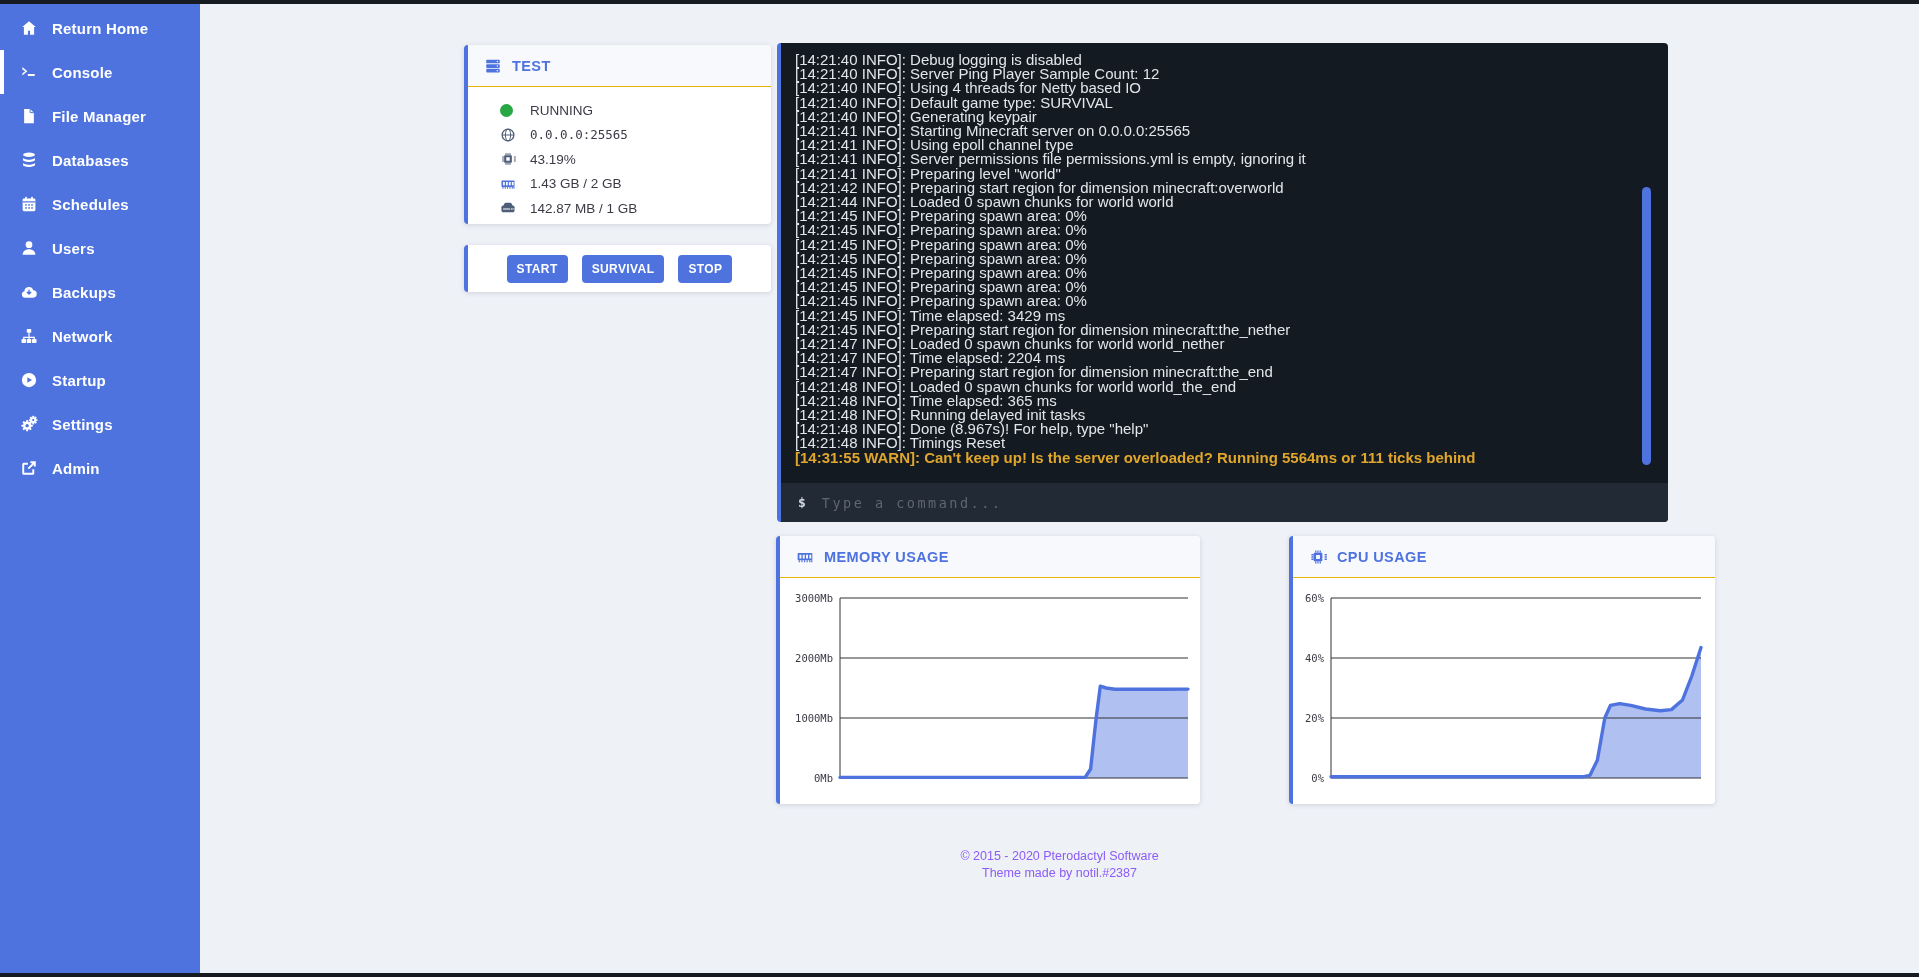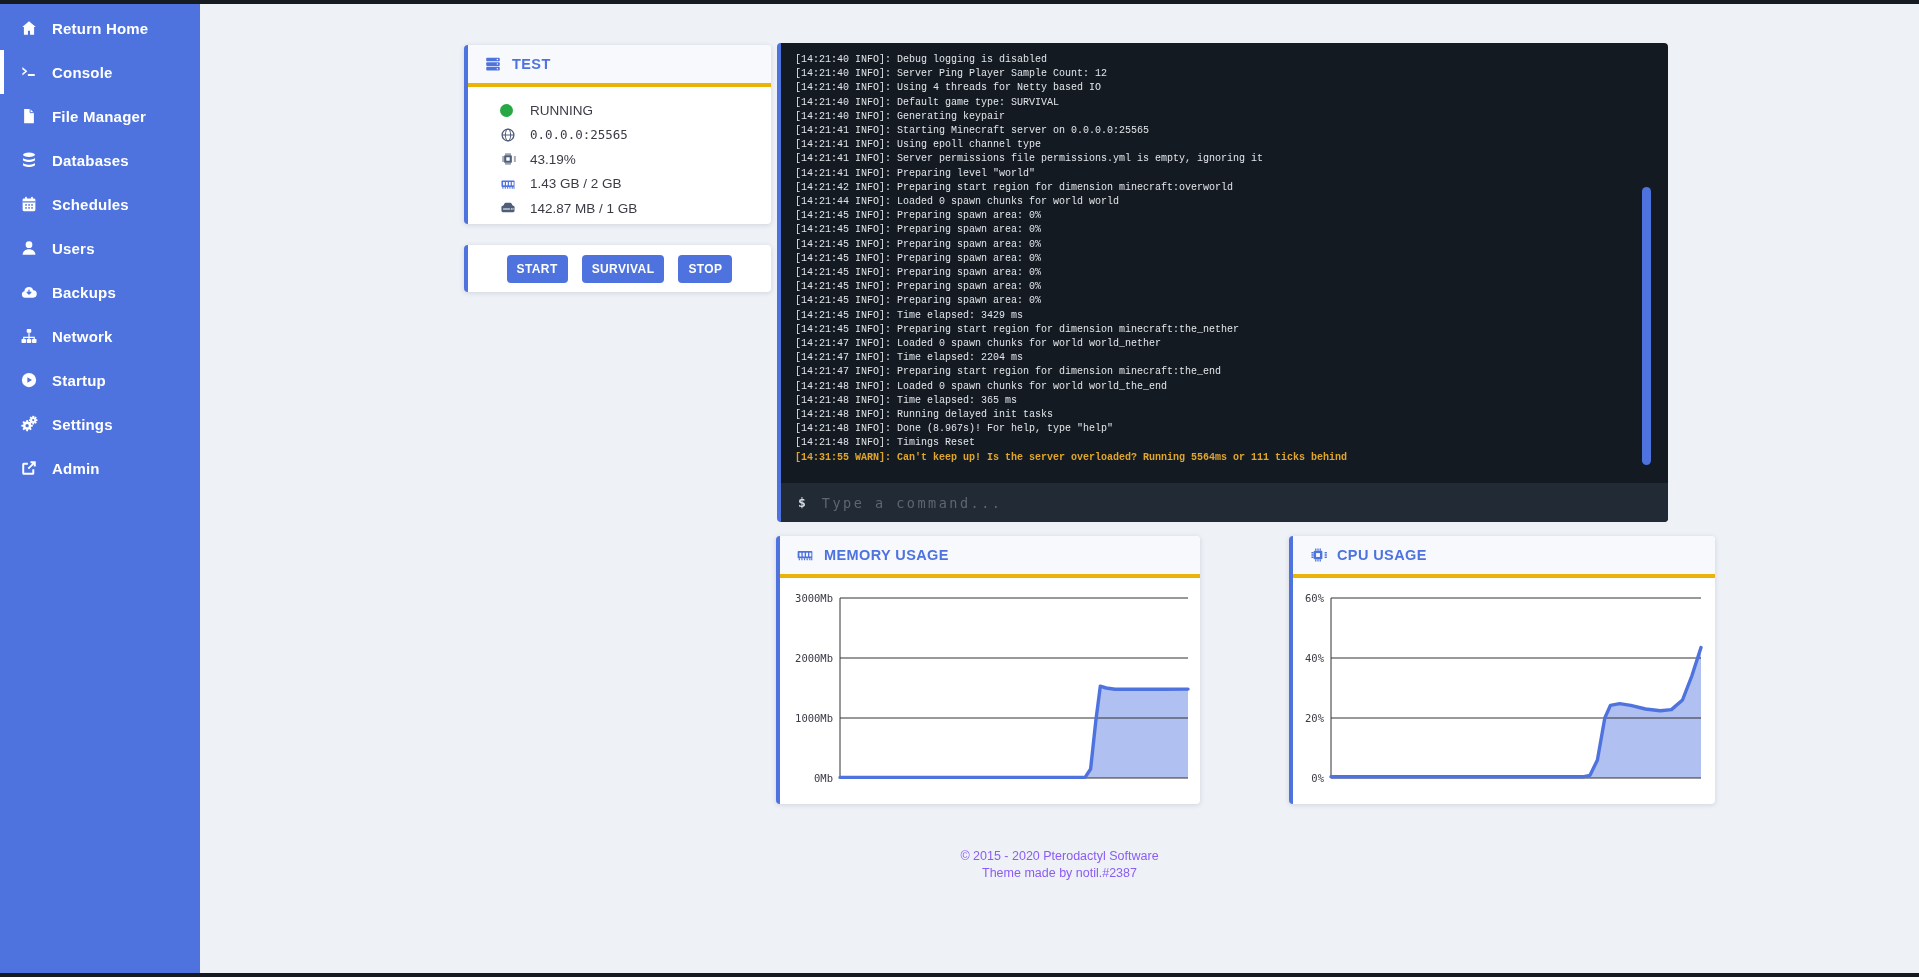--- a/index.html
+++ b/index.html
@@ -27,21 +27,21 @@
 
   .main {
     position:absolute; left:200px; top:4px; width:1719px; height:969px;
     background:#eef1f6;
   }
   .card {
     position:absolute; background:#ffffff; border-left:4px solid #4e73df;
     border-radius:4px; box-shadow:0 1px 5px rgba(50,60,90,0.16);
   }
   .card-header {
-    height:42px; background:#f8f9fc; border-bottom:4px solid #eab308;
+    height:42px; background:#f8f9fc; border-bottom:1px solid #eab308;
     display:flex; align-items:center; padding:0 16px;
     color:#4e73df; font-weight:700; font-size:14.5px; letter-spacing:0.4px;
     border-radius:0 4px 0 0;
   }
   .hdr-icon { display:flex; margin-right:10px; color:#4e73df; }
 
   .server-card { left:264px; top:41px; width:307px; height:179px; }
   .server-rows { padding:11px 16px 0 16px;margin-left:16px; }
   .server-row { display:flex; align-items:center; height:24.5px; font-size:13.5px; color:#3a3b45; }
   .row-icon { width:19px; margin-right:11px; color:#4e5d78; display:flex; align-items:center; }
@@ -56,21 +56,21 @@
     font-family:"Liberation Sans", sans-serif;
     padding:7px 10px; border-radius:4px; border:none; letter-spacing:0.4px; cursor:pointer;
   }
 
   .console-card {
     position:absolute; left:577px; top:39px; width:891px; height:479px;
     background:#141a21; border-left:4px solid #4e73df; border-radius:4px; overflow:hidden;
   }
   .console-log {
     position:absolute; top:10px; left:14px; right:34px;
-    font-family:Liberation Mono, monospace; font-size:10px; line-height:14.2px;
+    font-family:Liberation Sans, sans-serif; font-size:15px; line-height:14.2px;
     color:#e2e6ea; white-space:pre;
   }
   .log-warn { color:#e0a62c; font-weight:bold; }
   .console-scrollbar {
     position:absolute; right:17px; top:144px; width:9px; height:278px;
     background:#4e73df; border-radius:5px; cursor:pointer;
   }
   .console-input {
     position:absolute; left:0; right:0; bottom:0; height:39px; background:#222a35;
     display:flex; align-items:center; padding:0 17px;

